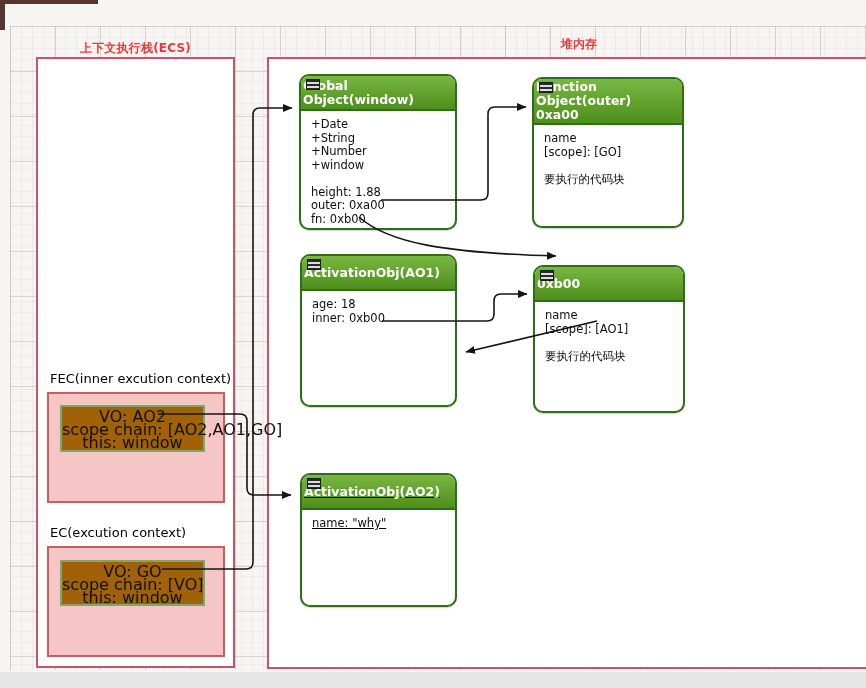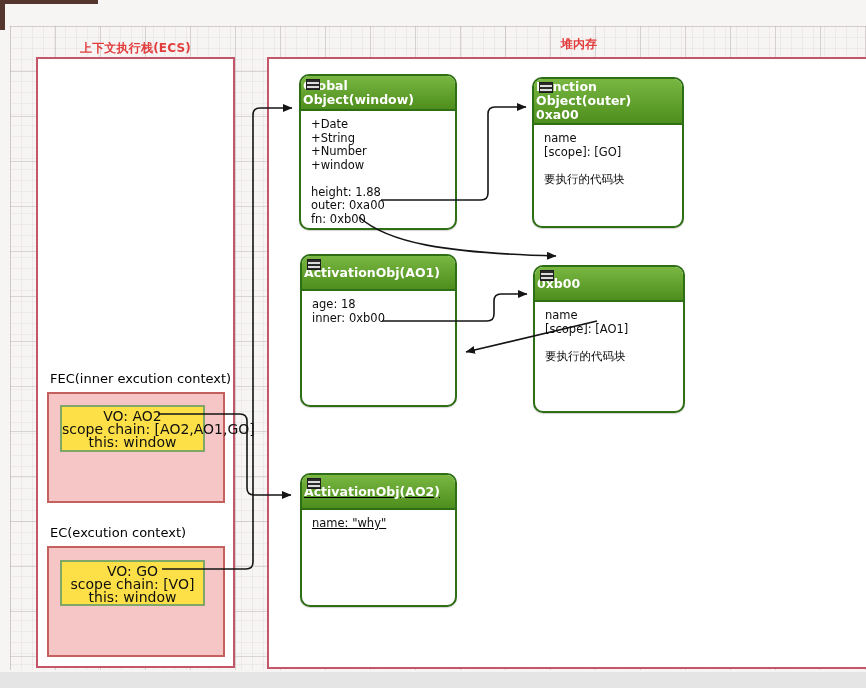--- a/index.html
+++ b/index.html
@@ -28,22 +28,22 @@
        box-shadow:0 1px 1px rgba(0,0,0,.18);}
   .uml-head{position:relative;min-height:31px;display:flex;flex-direction:column;justify-content:center;
        background:linear-gradient(#79b742,#4e8e1c);border-bottom:2px solid #2e6f15;
        color:#fff;font-weight:bold;font-size:12.5px;line-height:14px;text-align:left;padding:1px 2px;}
   .uml-icon{position:absolute;left:5px;top:3px;width:12px;height:9px;background:#dcdcdc;border:1px solid #1d1d1d;
        background-image:repeating-linear-gradient(to bottom,#2a2a2a 0 2px,#dcdcdc 2px 4px);}
   .uml-body{padding:7px 4px 0 10px;font-size:11.5px;line-height:13.5px;color:#0d0d0d;}
   .uml-body .ln{min-height:13.5px;white-space:nowrap;}
   
   .frame{background:#f5c6c5;border:2px solid #c4605e;}
-  .vo{background:#fde047;border:2px solid #7fa868;text-align:center;
-      font-size:14px;line-height:13px;color:#101010;padding-top:3px;}
+  .vo{background:#a16207;border:2px solid #7fa868;text-align:center;
+      font-size:16px;line-height:13px;color:#101010;padding-top:3px;}
   .vo .ln{min-height:13px;white-space:nowrap;}
   .stack-label{font-size:13px;color:#000000;}
   .bottom-strip{background:#e5e5e5;}
   svg.wires{position:absolute;left:0;top:0;pointer-events:none;}
   svg.wires path{pointer-events:all;}
 </style>
 </head>
 <body>
 
 <div class="abs grid"></div>

